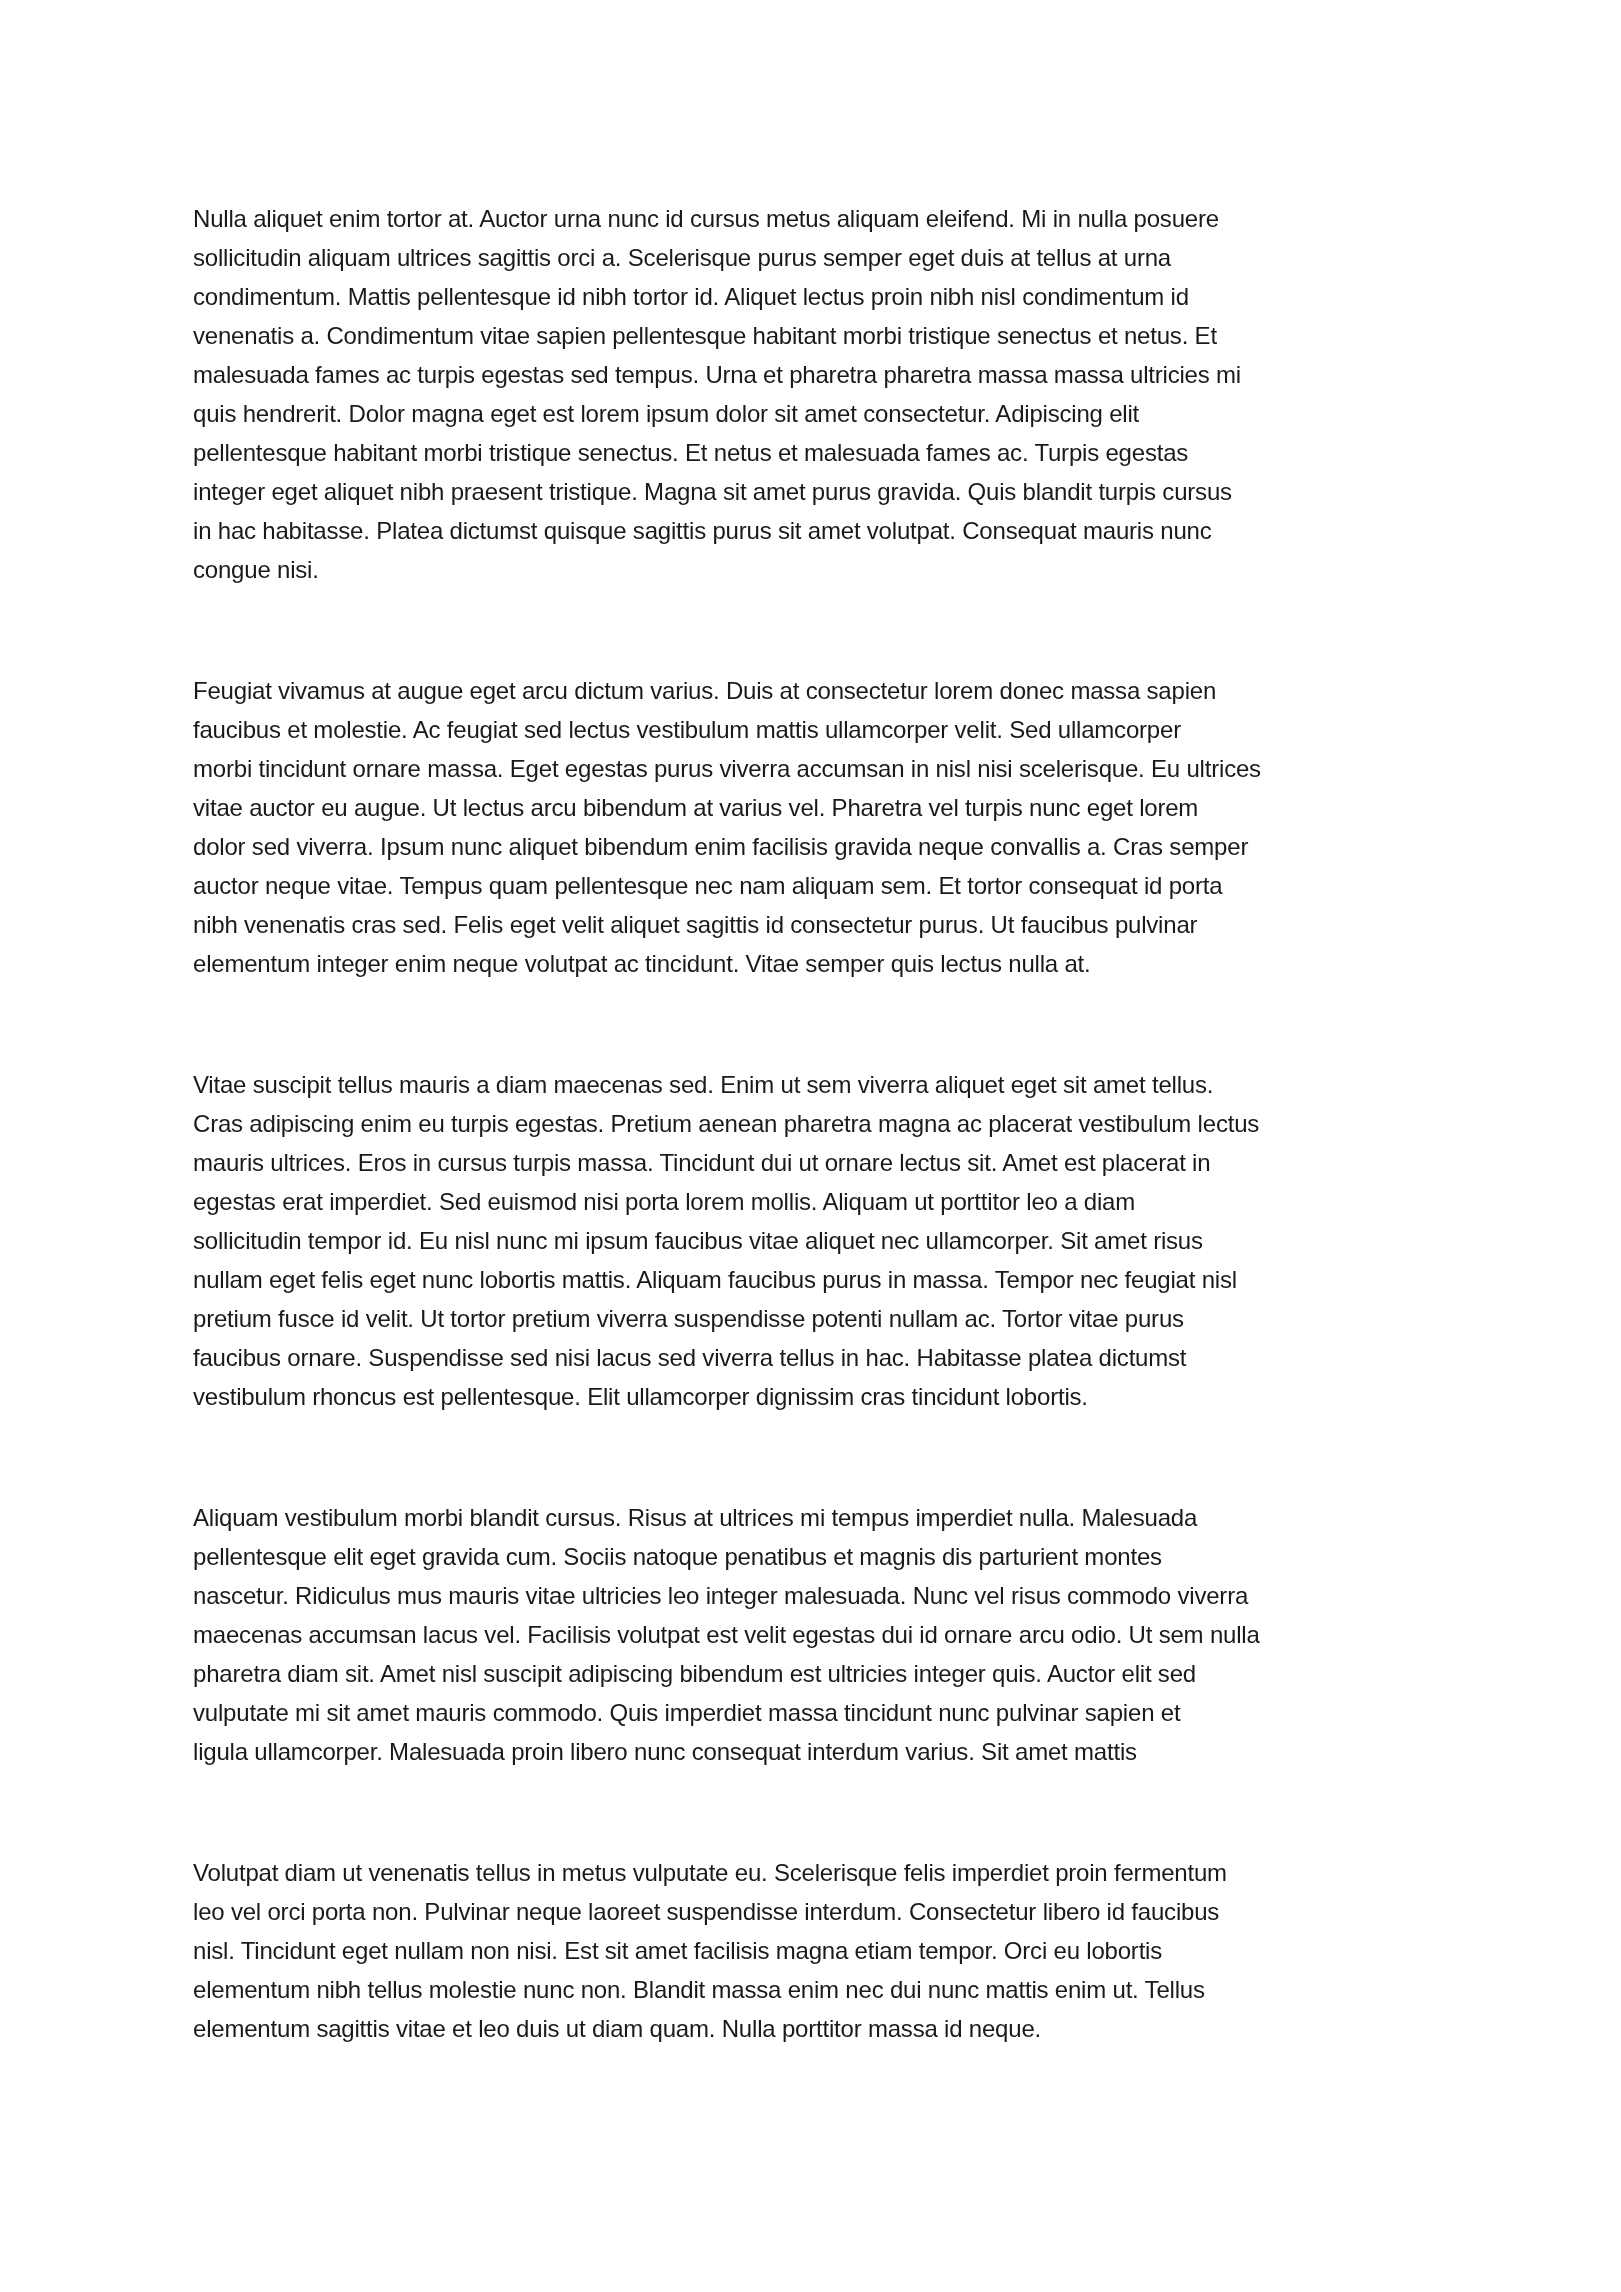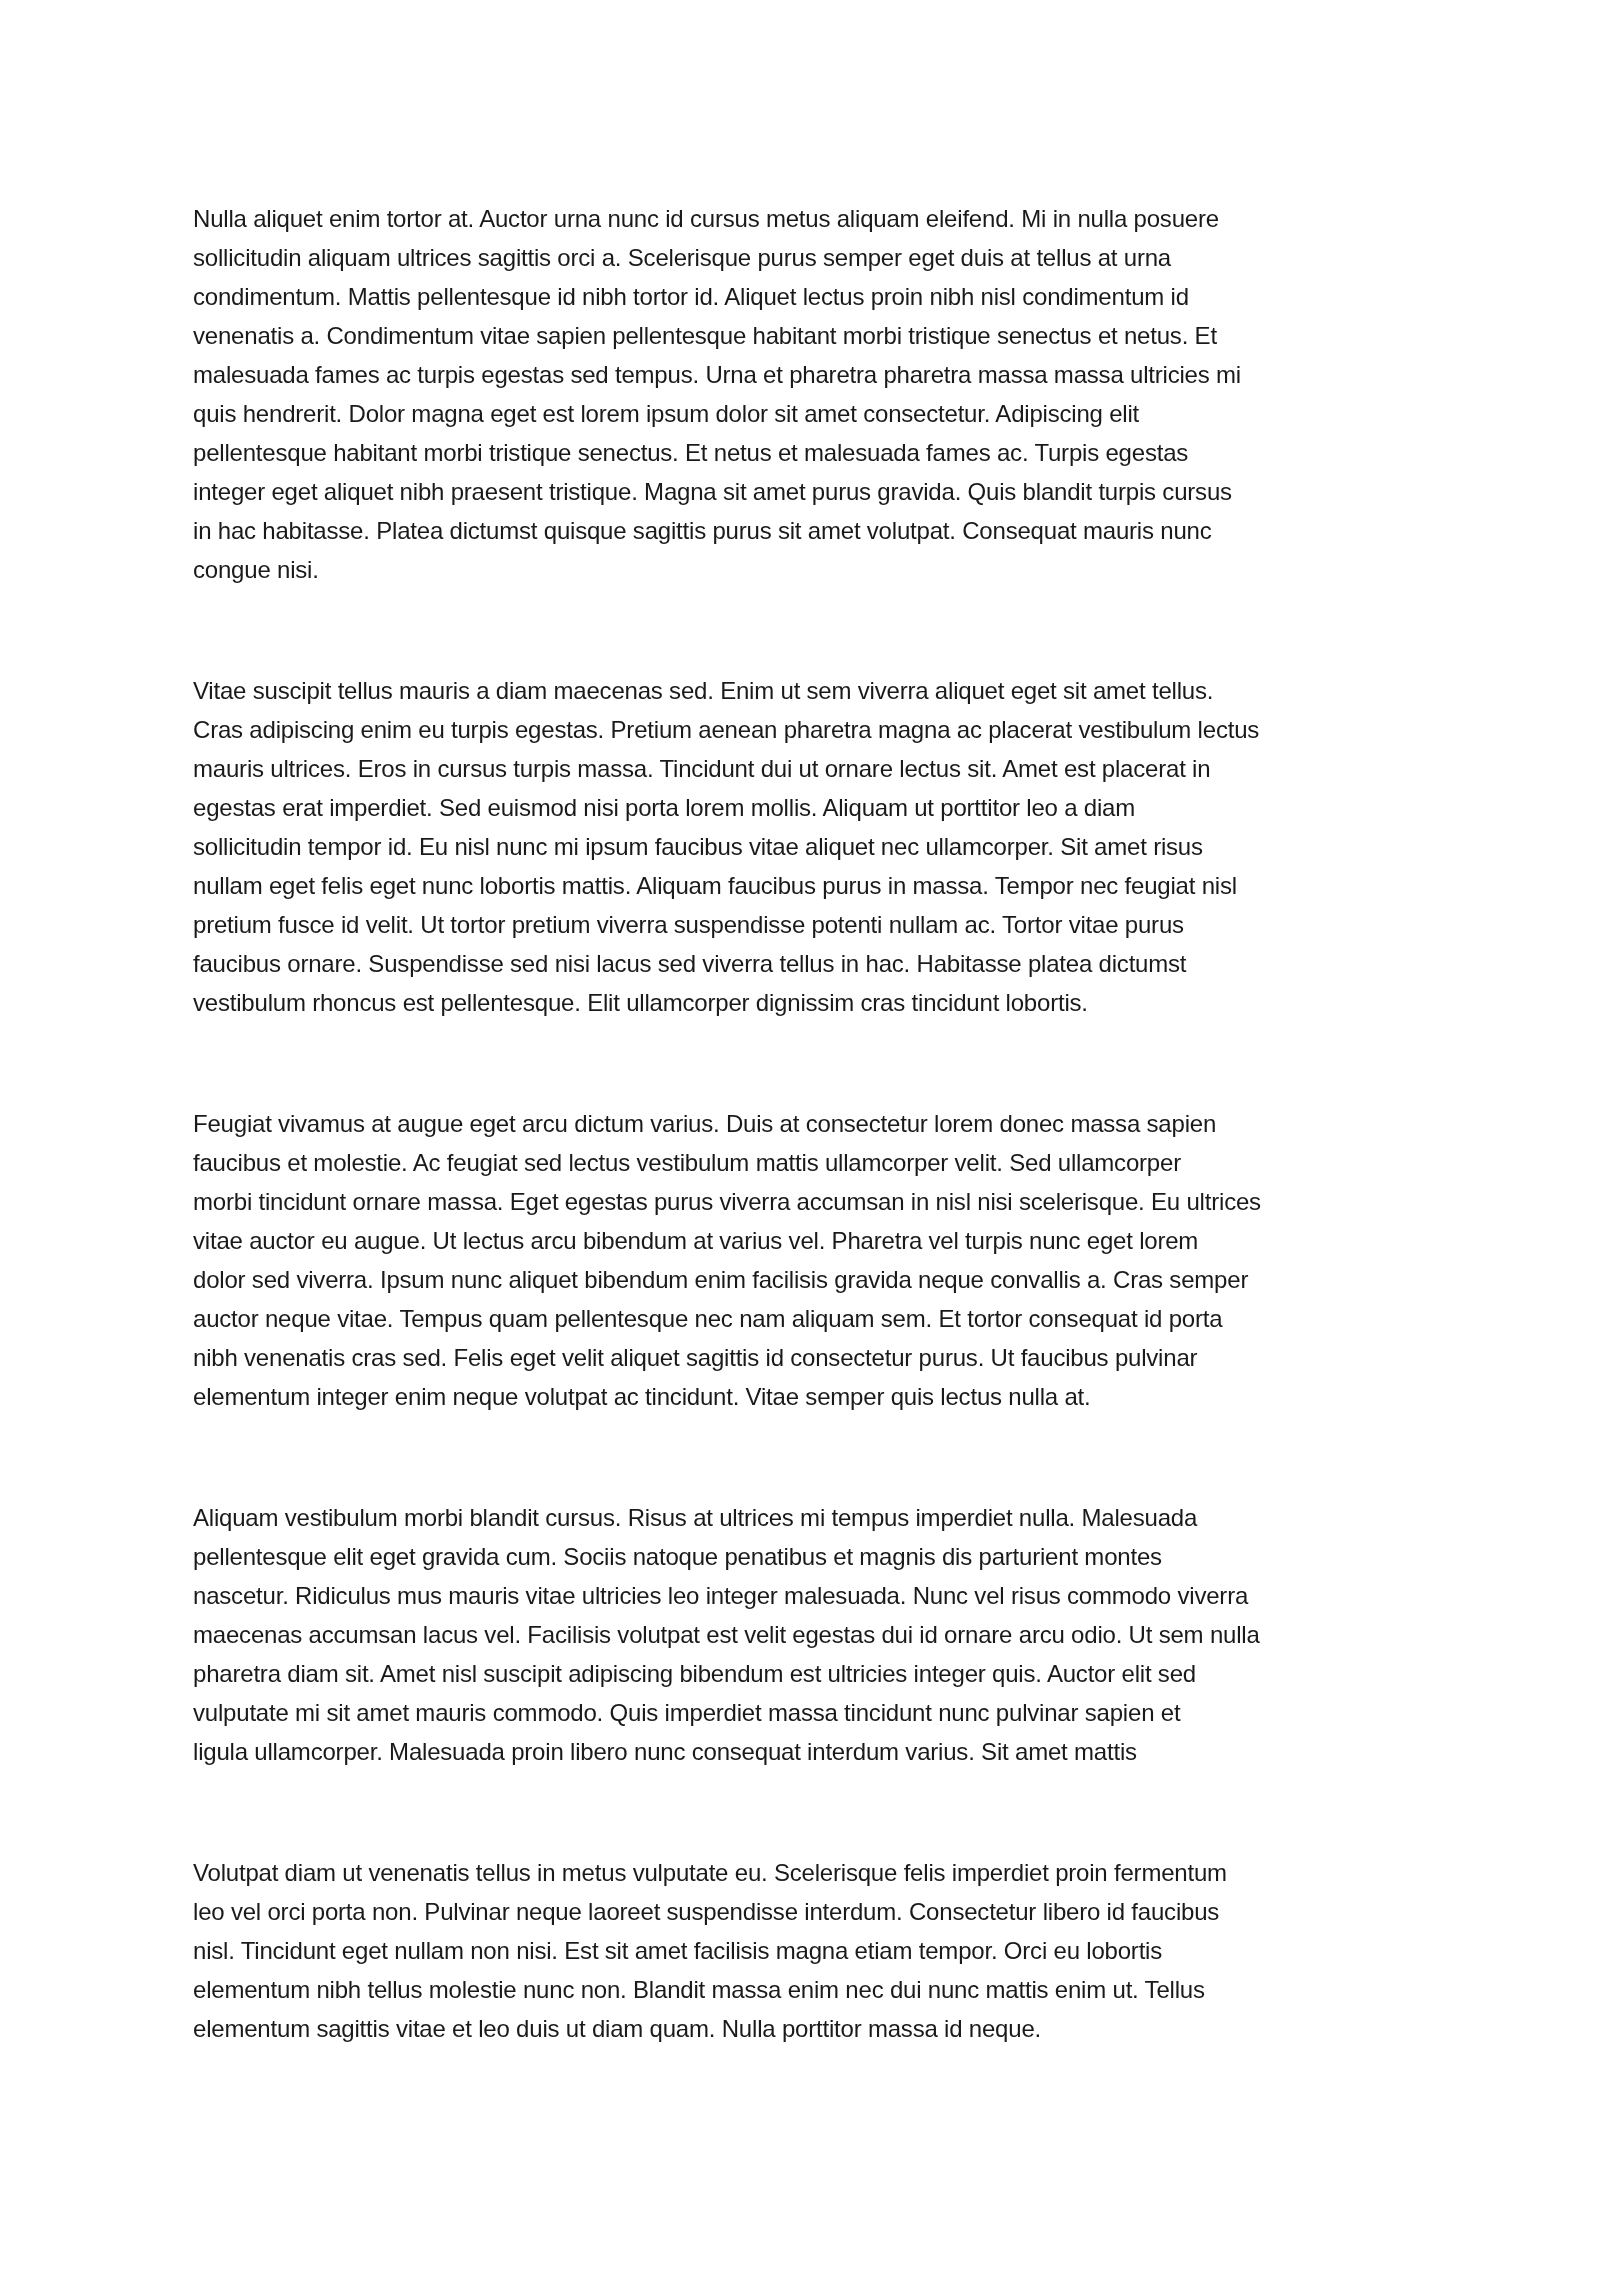--- a/index.html
+++ b/index.html
@@ -33,37 +33,37 @@
   <p class="doc-para">Nulla aliquet enim tortor at. Auctor urna nunc id cursus metus aliquam eleifend. Mi in nulla posuere
 sollicitudin aliquam ultrices sagittis orci a. Scelerisque purus semper eget duis at tellus at urna
 condimentum. Mattis pellentesque id nibh tortor id. Aliquet lectus proin nibh nisl condimentum id
 venenatis a. Condimentum vitae sapien pellentesque habitant morbi tristique senectus et netus. Et
 malesuada fames ac turpis egestas sed tempus. Urna et pharetra pharetra massa massa ultricies mi
 quis hendrerit. Dolor magna eget est lorem ipsum dolor sit amet consectetur. Adipiscing elit
 pellentesque habitant morbi tristique senectus. Et netus et malesuada fames ac. Turpis egestas
 integer eget aliquet nibh praesent tristique. Magna sit amet purus gravida. Quis blandit turpis cursus
 in hac habitasse. Platea dictumst quisque sagittis purus sit amet volutpat. Consequat mauris nunc
 congue nisi.</p>
+  <p class="doc-para">Feugiat vivamus at augue eget arcu dictum varius. Duis at consectetur lorem donec massa sapien
+faucibus et molestie. Ac feugiat sed lectus vestibulum mattis ullamcorper velit. Sed ullamcorper
+morbi tincidunt ornare massa. Eget egestas purus viverra accumsan in nisl nisi scelerisque. Eu ultrices
+vitae auctor eu augue. Ut lectus arcu bibendum at varius vel. Pharetra vel turpis nunc eget lorem
+dolor sed viverra. Ipsum nunc aliquet bibendum enim facilisis gravida neque convallis a. Cras semper
+auctor neque vitae. Tempus quam pellentesque nec nam aliquam sem. Et tortor consequat id porta
+nibh venenatis cras sed. Felis eget velit aliquet sagittis id consectetur purus. Ut faucibus pulvinar
+elementum integer enim neque volutpat ac tincidunt. Vitae semper quis lectus nulla at.</p>
   <p class="doc-para">Vitae suscipit tellus mauris a diam maecenas sed. Enim ut sem viverra aliquet eget sit amet tellus.
 Cras adipiscing enim eu turpis egestas. Pretium aenean pharetra magna ac placerat vestibulum lectus
 mauris ultrices. Eros in cursus turpis massa. Tincidunt dui ut ornare lectus sit. Amet est placerat in
 egestas erat imperdiet. Sed euismod nisi porta lorem mollis. Aliquam ut porttitor leo a diam
 sollicitudin tempor id. Eu nisl nunc mi ipsum faucibus vitae aliquet nec ullamcorper. Sit amet risus
 nullam eget felis eget nunc lobortis mattis. Aliquam faucibus purus in massa. Tempor nec feugiat nisl
 pretium fusce id velit. Ut tortor pretium viverra suspendisse potenti nullam ac. Tortor vitae purus
 faucibus ornare. Suspendisse sed nisi lacus sed viverra tellus in hac. Habitasse platea dictumst
 vestibulum rhoncus est pellentesque. Elit ullamcorper dignissim cras tincidunt lobortis.</p>
-  <p class="doc-para">Feugiat vivamus at augue eget arcu dictum varius. Duis at consectetur lorem donec massa sapien
-faucibus et molestie. Ac feugiat sed lectus vestibulum mattis ullamcorper velit. Sed ullamcorper
-morbi tincidunt ornare massa. Eget egestas purus viverra accumsan in nisl nisi scelerisque. Eu ultrices
-vitae auctor eu augue. Ut lectus arcu bibendum at varius vel. Pharetra vel turpis nunc eget lorem
-dolor sed viverra. Ipsum nunc aliquet bibendum enim facilisis gravida neque convallis a. Cras semper
-auctor neque vitae. Tempus quam pellentesque nec nam aliquam sem. Et tortor consequat id porta
-nibh venenatis cras sed. Felis eget velit aliquet sagittis id consectetur purus. Ut faucibus pulvinar
-elementum integer enim neque volutpat ac tincidunt. Vitae semper quis lectus nulla at.</p>
   <p class="doc-para">Aliquam vestibulum morbi blandit cursus. Risus at ultrices mi tempus imperdiet nulla. Malesuada
 pellentesque elit eget gravida cum. Sociis natoque penatibus et magnis dis parturient montes
 nascetur. Ridiculus mus mauris vitae ultricies leo integer malesuada. Nunc vel risus commodo viverra
 maecenas accumsan lacus vel. Facilisis volutpat est velit egestas dui id ornare arcu odio. Ut sem nulla
 pharetra diam sit. Amet nisl suscipit adipiscing bibendum est ultricies integer quis. Auctor elit sed
 vulputate mi sit amet mauris commodo. Quis imperdiet massa tincidunt nunc pulvinar sapien et
 ligula ullamcorper. Malesuada proin libero nunc consequat interdum varius. Sit amet mattis</p>
   <p class="doc-para">Volutpat diam ut venenatis tellus in metus vulputate eu. Scelerisque felis imperdiet proin fermentum
 leo vel orci porta non. Pulvinar neque laoreet suspendisse interdum. Consectetur libero id faucibus
 nisl. Tincidunt eget nullam non nisi. Est sit amet facilisis magna etiam tempor. Orci eu lobortis

